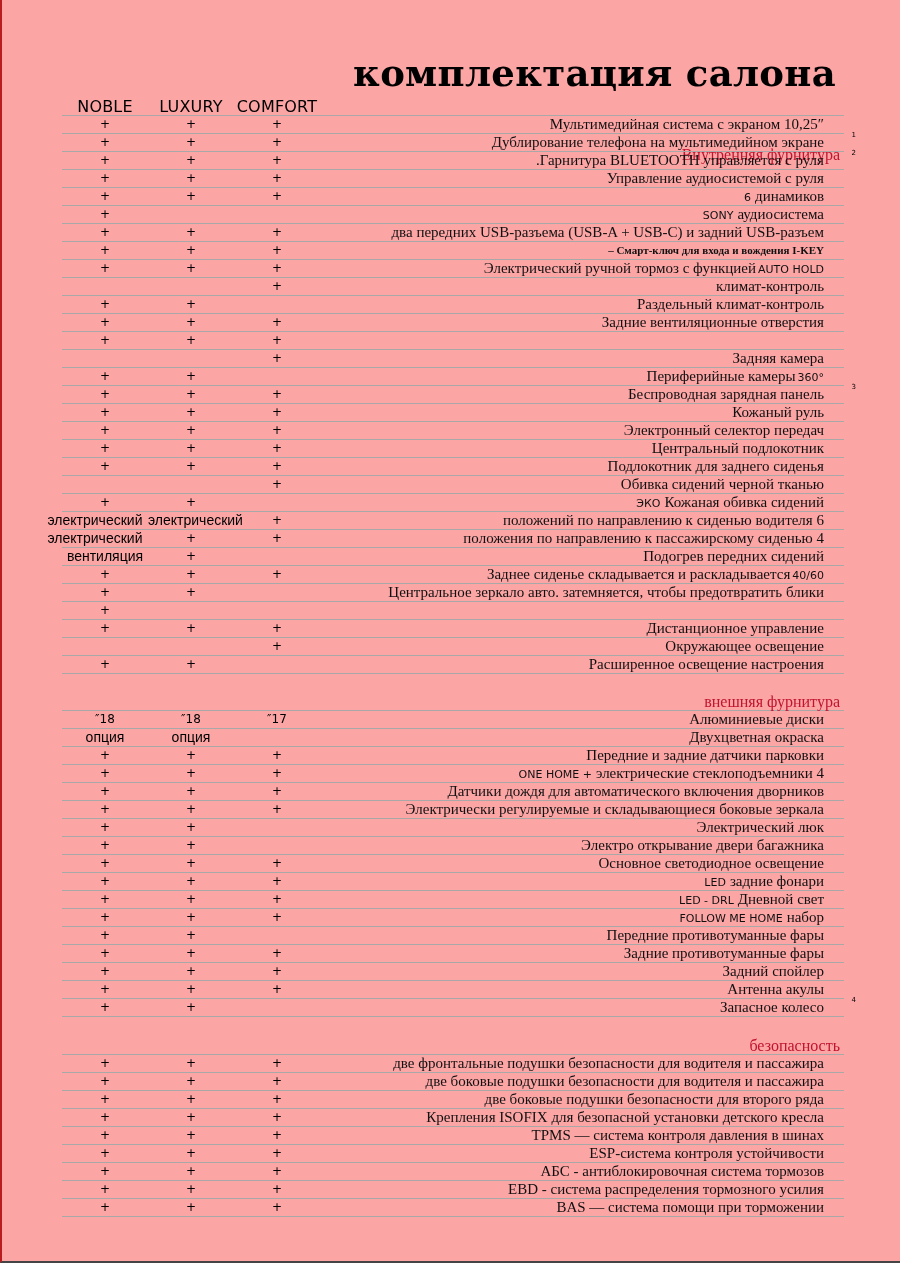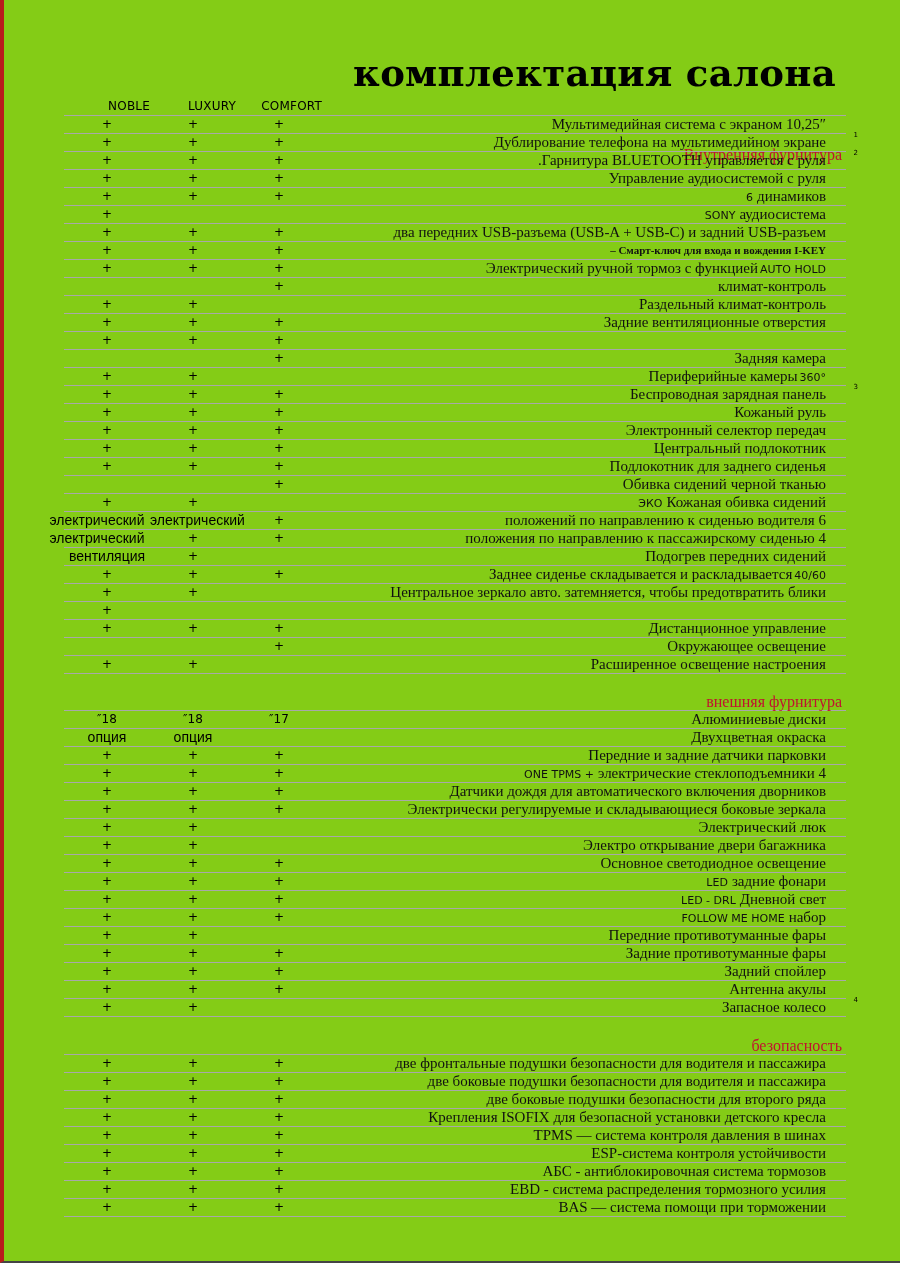--- a/index.html
+++ b/index.html
@@ -1,20 +1,20 @@
 <!DOCTYPE html>
 <html><head>
 <meta charset="utf-8">
 <style>
   html, body { margin: 0; padding: 0; background: #ffffff; }
   body { width: 902px; height: 1265px; position: relative; overflow: hidden; }
   .page {
     position: absolute; left: 0; top: 0; width: 900px; height: 1263px;
-    border-left: 4px solid #b91c1c; border-bottom: 2px solid #444;
-    box-sizing: border-box; background: #84cc16;
+    border-left: 2px solid #b91c1c; border-bottom: 2px solid #444;
+    box-sizing: border-box; background: #fca5a5;
   }
   .title {
     position: absolute; right: 64px; top: 50px;
     font-family: "DejaVu Serif", "Liberation Serif", serif;
     font-weight: bold; font-size: 37px; color: #000; letter-spacing: 0.3px;
     line-height: 46px; white-space: nowrap;
   }
   .table { position: absolute; left: 60px; width: 782px; }
   .row {
     position: relative; height: 18px; border-bottom: 1px solid #a8a8a8;
@@ -24,21 +24,21 @@
   .cell {
     position: absolute; top: 0; height: 17px; line-height: 17px;
     text-align: center; font-family: "DejaVu Sans", sans-serif; font-size: 12px; color: #000;
     white-space: nowrap;
   }
   .c0 { left: 0; width: 86px; }
   .c1 { left: 86px; width: 86px; }
   .c2 { left: 172px; width: 86px; }
   .cell.txt { font-family: Liberation Sans, sans-serif; font-size: 14px; }
   .cell.wide0 { left: -30px; width: 126px; }
-  .hdrcell { font-family: "DejaVu Sans", sans-serif; font-size: 12px; letter-spacing: 0.2px; text-align: right; }
+  .hdrcell { font-family: "DejaVu Sans", sans-serif; font-size: 16px; letter-spacing: 0.2px; }
   .feat {
     position: absolute; right: 20px; top: 0; height: 17px; line-height: 17px;
     font-family: "Liberation Serif", serif; font-size: 15px; color: #111;
     white-space: nowrap; text-align: left;
   }
   .feat .pre { font-family: "DejaVu Sans", sans-serif; font-size: 11px; margin-right: 4px; }
   .feat .post { font-family: "DejaVu Sans", sans-serif; font-size: 11px; margin-left: 2px; margin-top: 42px; }
   .feat.small { font-size: 11px; font-weight: bold; }
   .note {
     position: absolute; right: -12px; top: -3px; font-family: "DejaVu Sans", sans-serif;
@@ -250,21 +250,21 @@
         <div class="row">
           <div class="cell c0">+</div>
           <div class="cell c1">+</div>
           <div class="cell c2">+</div>
           <div class="feat"><span>Передние и задние датчики парковки</span></div>
         </div>
         <div class="row">
           <div class="cell c0">+</div>
           <div class="cell c1">+</div>
           <div class="cell c2">+</div>
-          <div class="feat"><span class="pre">ONE TPMS +</span><span>электрические стеклоподъемники 4</span></div>
+          <div class="feat"><span class="pre">ONE HOME +</span><span>электрические стеклоподъемники 4</span></div>
         </div>
         <div class="row">
           <div class="cell c0">+</div>
           <div class="cell c1">+</div>
           <div class="cell c2">+</div>
           <div class="feat"><span>Датчики дождя для автоматического включения дворников</span></div>
         </div>
         <div class="row">
           <div class="cell c0">+</div>
           <div class="cell c1">+</div>

